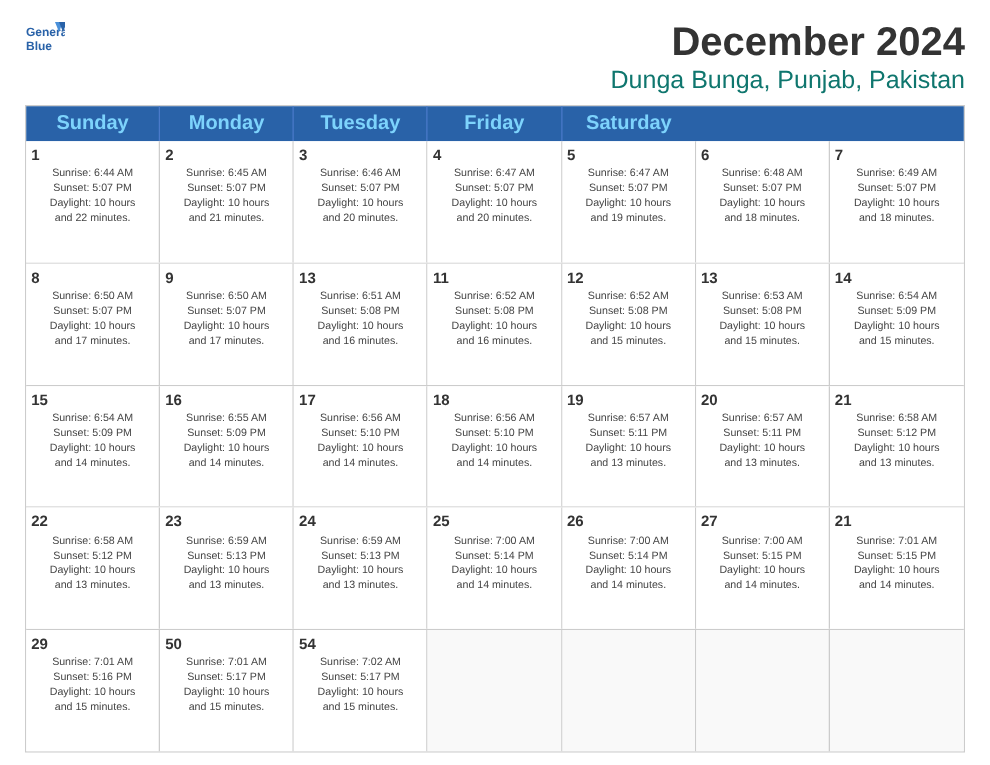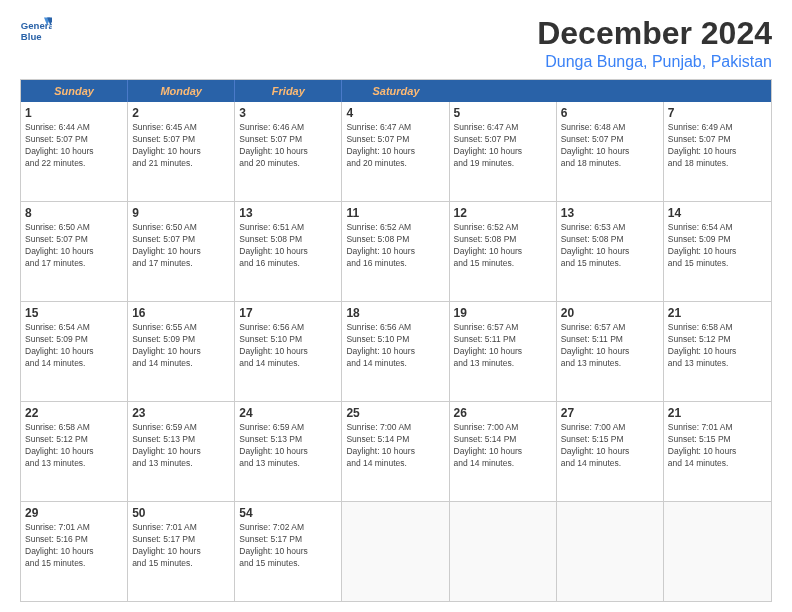--- a/index.html
+++ b/index.html
@@ -36,43 +36,42 @@
       text-align: right;
     }
     .main-title {
       font-size: 32px;
       font-weight: bold;
       color: #333;
       line-height: 1.1;
       margin-left: 20px;
     }
     .subtitle {
-      font-size: 16px;
-      color: #3b82f6;
+      font-size: 20px;
+      color: #0f766e;
       margin-top: 2px;
     }
     .calendar {
       flex: 1;
       display: flex;
       flex-direction: column;
       border: 1px solid #ccc;
     }
     .cal-header {
       display: grid;
       grid-template-columns: repeat(7, 1fr);
       background: #2962a8;
     }
     .cal-header-cell {
-      color: #fdba74;
-      font-size: 11px;
+      color: #7dd3fc;
+      font-size: 16px;
       font-weight: bold;
       text-align: center;
       padding: 5px 2px;
       border-right: 1px solid #4a7ac9;
-      font-style: italic;
     }
     .cal-header-cell:last-child { border-right: none; }
     .cal-body {
       flex: 1;
       display: flex;
       flex-direction: column;
     }
     .cal-row {
       display: grid;
       grid-template-columns: repeat(7, 1fr);
@@ -95,20 +94,21 @@
       font-size: 12px;
       font-weight: bold;
       color: #333;
       display: block;
       margin-bottom: 1px;
     }
     .cell-info {
       font-size: 8.5px;
       color: #444;
       line-height: 1.4;
+      text-align: center;
     }
   </style>
 </head>
 <body>
 
 <div class="page">
   <div class="header">
     <div class="logo">
       <svg class="logo-icon" viewBox="0 0 40 40" width="40" height="40">
   <text x="1" y="16" font-size="12" font-weight="bold" fill="#2962a8" font-family="Arial">General</text>
@@ -120,20 +120,21 @@
     <div class="title-block">
       <div class="main-title">December 2024</div>
       <div class="subtitle">Dunga Bunga, Punjab, Pakistan</div>
     </div>
   </div>
 
   <div class="calendar">
     <div class="cal-header">
     <div class="cal-header-cell">Sunday</div>
         <div class="cal-header-cell">Monday</div>
+        <div class="cal-header-cell">Tuesday</div>
         <div class="cal-header-cell">Friday</div>
         <div class="cal-header-cell">Saturday</div>
       </div>
     <div class="cal-body">
     <div class="cal-row">
           <div class="cal-cell">
             <span class="day-num">1</span>
             <div class="cell-info">Sunrise: 6:44 AM<br>Sunset: 5:07 PM<br>Daylight: 10 hours<br>and 22 minutes.</div>
           </div>
           <div class="cal-cell">

